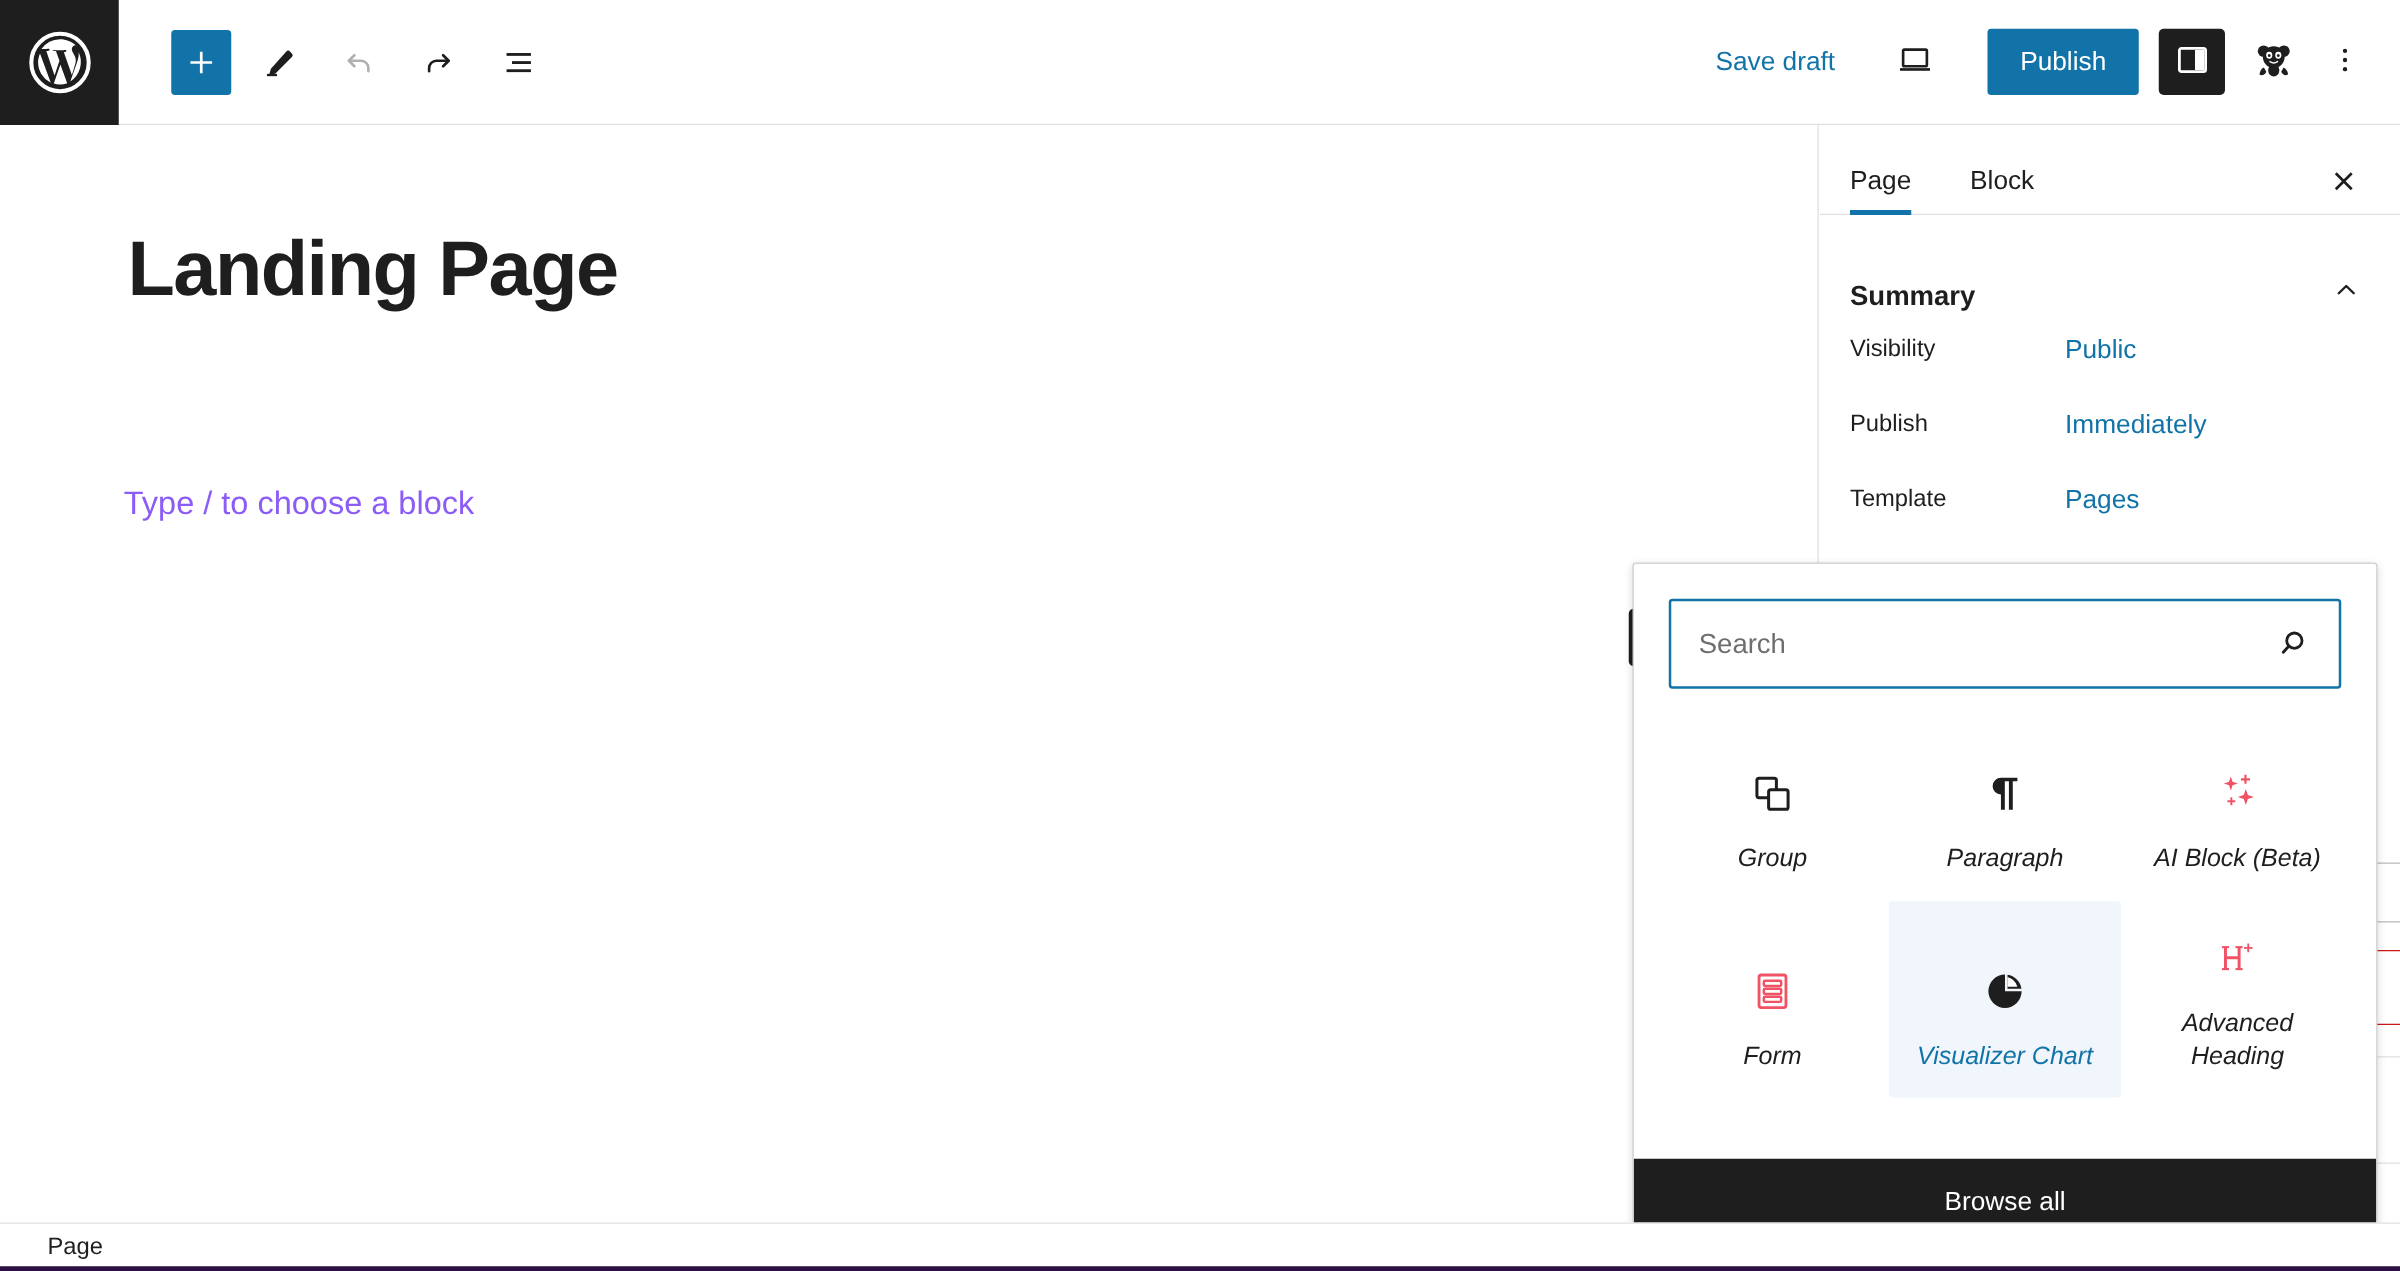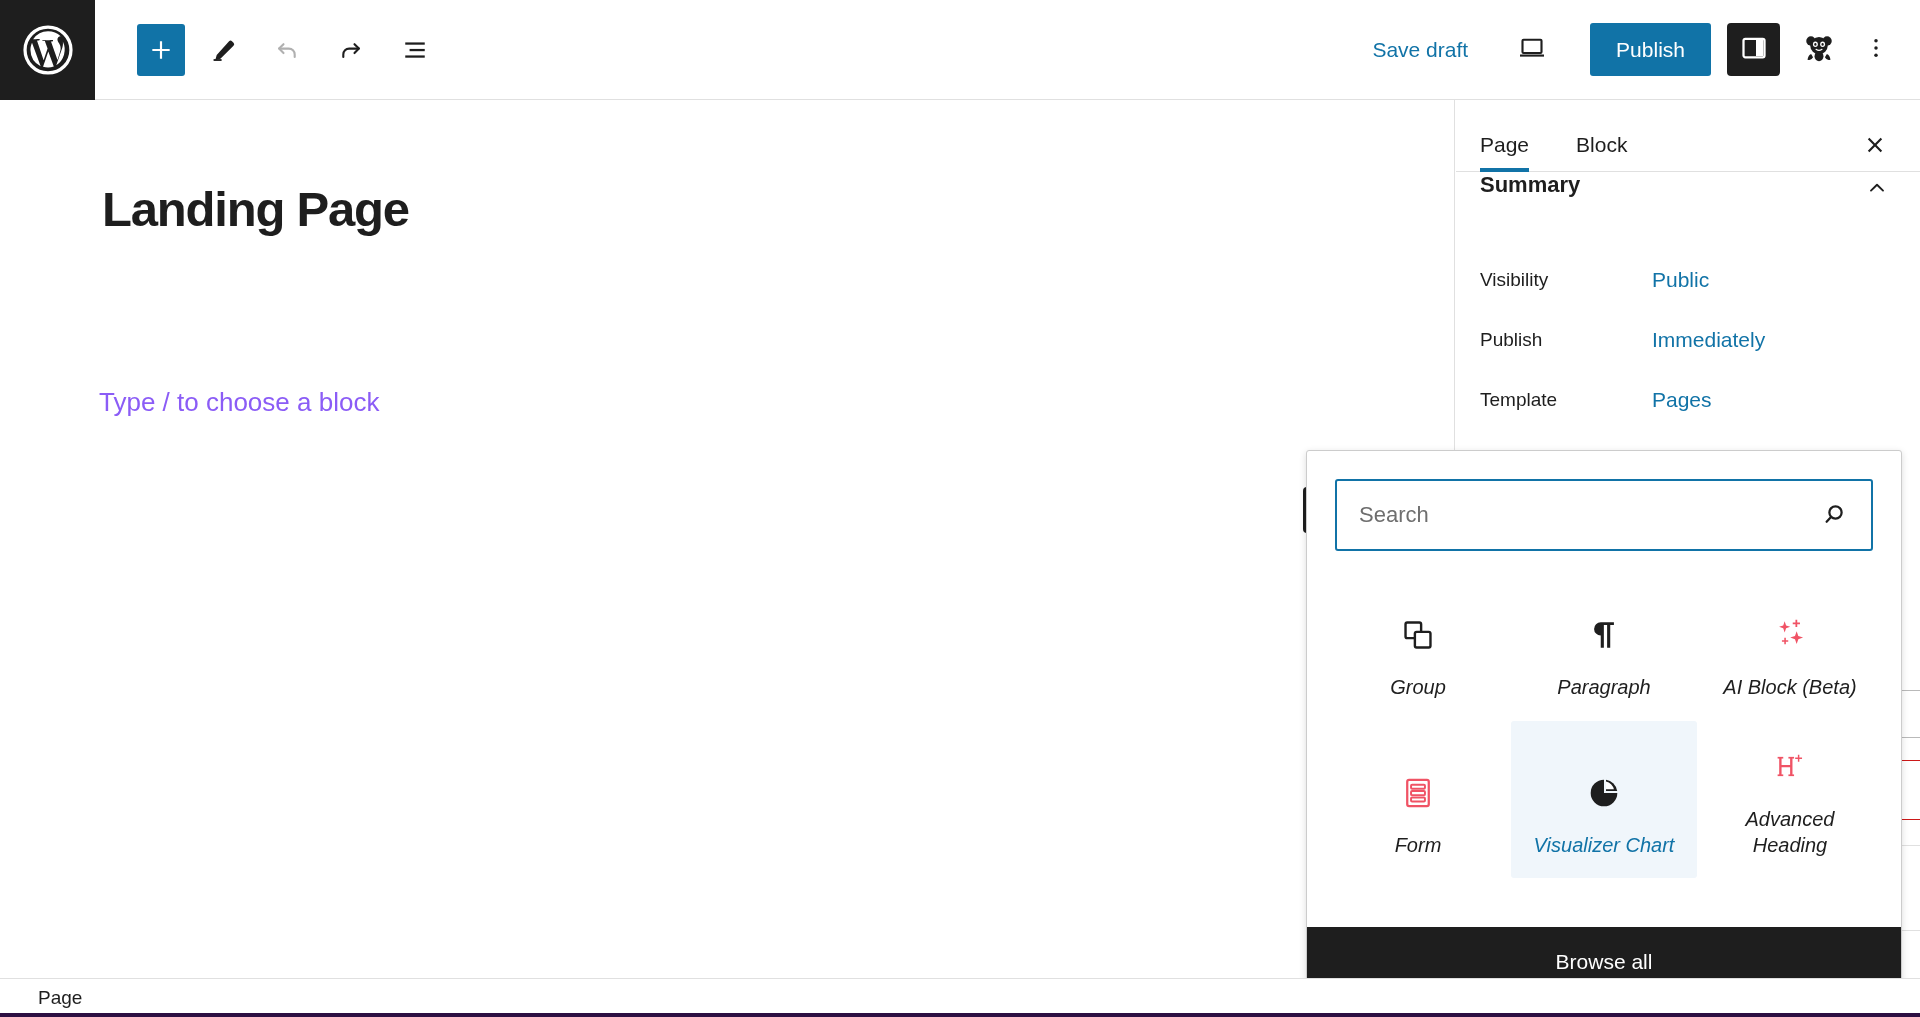--- a/index.html
+++ b/index.html
@@ -72,21 +72,21 @@
 
   
   .canvas {
     position: absolute; top: 100px; left: 0;
     width: 1455px; height: 878px;
     background: #ffffff;
     border-right: 1px solid #e0e0e0;
   }
   .post-title {
     position: absolute; left: 102px; top: 85px;
-    font-size: 49px; font-weight: bold; color: #1e1e1e;
+    font-size: 62px; font-weight: bold; color: #1e1e1e;
     letter-spacing: -1.2px; line-height: 1;
   }
   .block-placeholder {
     position: absolute; left: 99px; top: 287px;
     font-size: 26px; color: #8b5cf6;
   }
   .inserter-floating {
     position: absolute; left: 1303px; top: 387px;
     width: 46px; height: 46px; background: #1e1e1e;
     border: none; border-radius: 4px; cursor: pointer;
@@ -112,21 +112,21 @@
   .stab.active::after {
     content: ""; position: absolute; left: 0; right: 0; bottom: -1px;
     height: 4px; background: #1173a7;
   }
   .close-x {
     margin-left: auto; margin-right: 26px; margin-bottom: 6px;
     background: none; border: none; cursor: pointer;
     width: 38px; height: 38px; display:flex; align-items:center; justify-content:center;
   }
   .summary-row {
-    height: 78px; display: flex; align-items: flex-start;
+    height: 78px; display: flex; align-items: flex-end;
     padding: 0 26px 0 24px;
   }
   .summary-title { font-size: 22px; font-weight: bold; color: #1e1e1e; }
   .chev-up { margin-left: auto; background:none; border:none; cursor:pointer;
              width:34px;height:34px;display:flex;align-items:center;justify-content:center; }
   .kv-row {
     display: flex; align-items: center; height: 60px;
     padding: 0 24px;
   }
   .kv-key { font-size: 19px; color: #1e1e1e; width: 172px; flex: none; }

